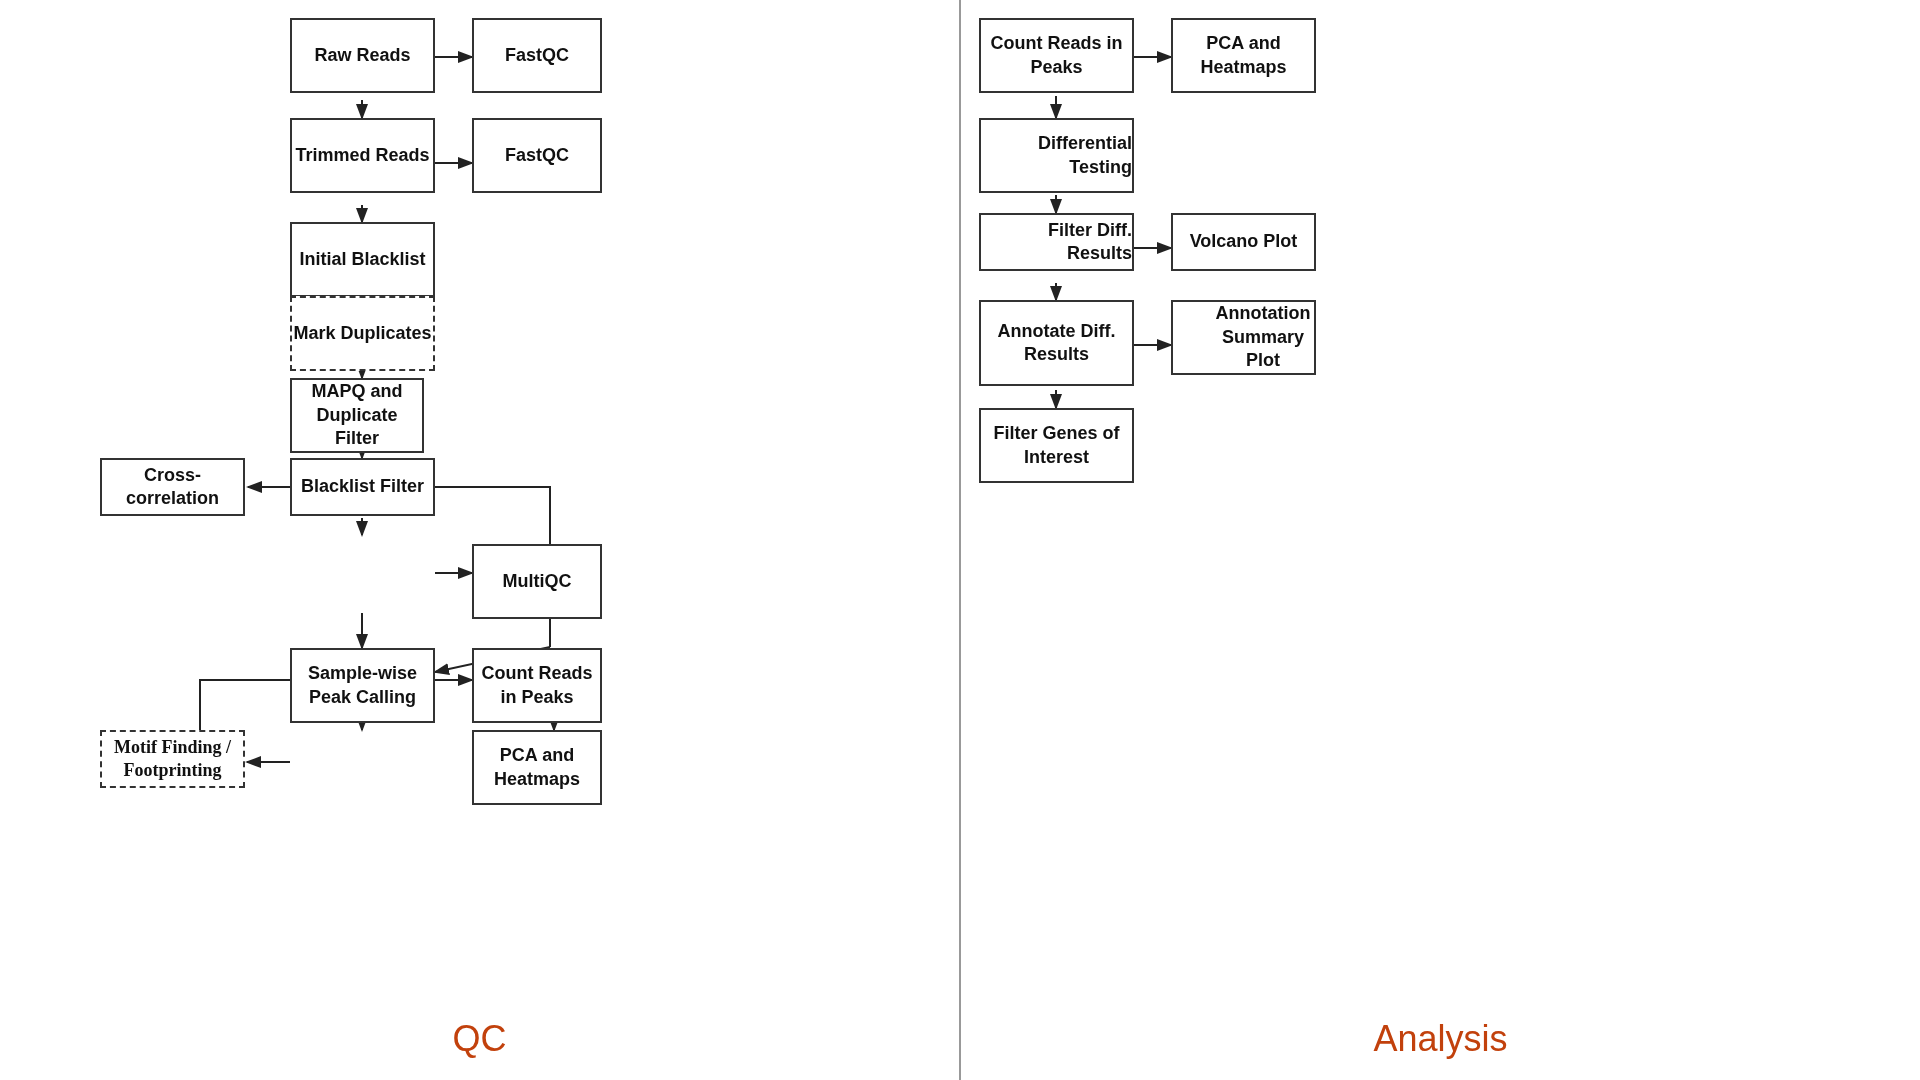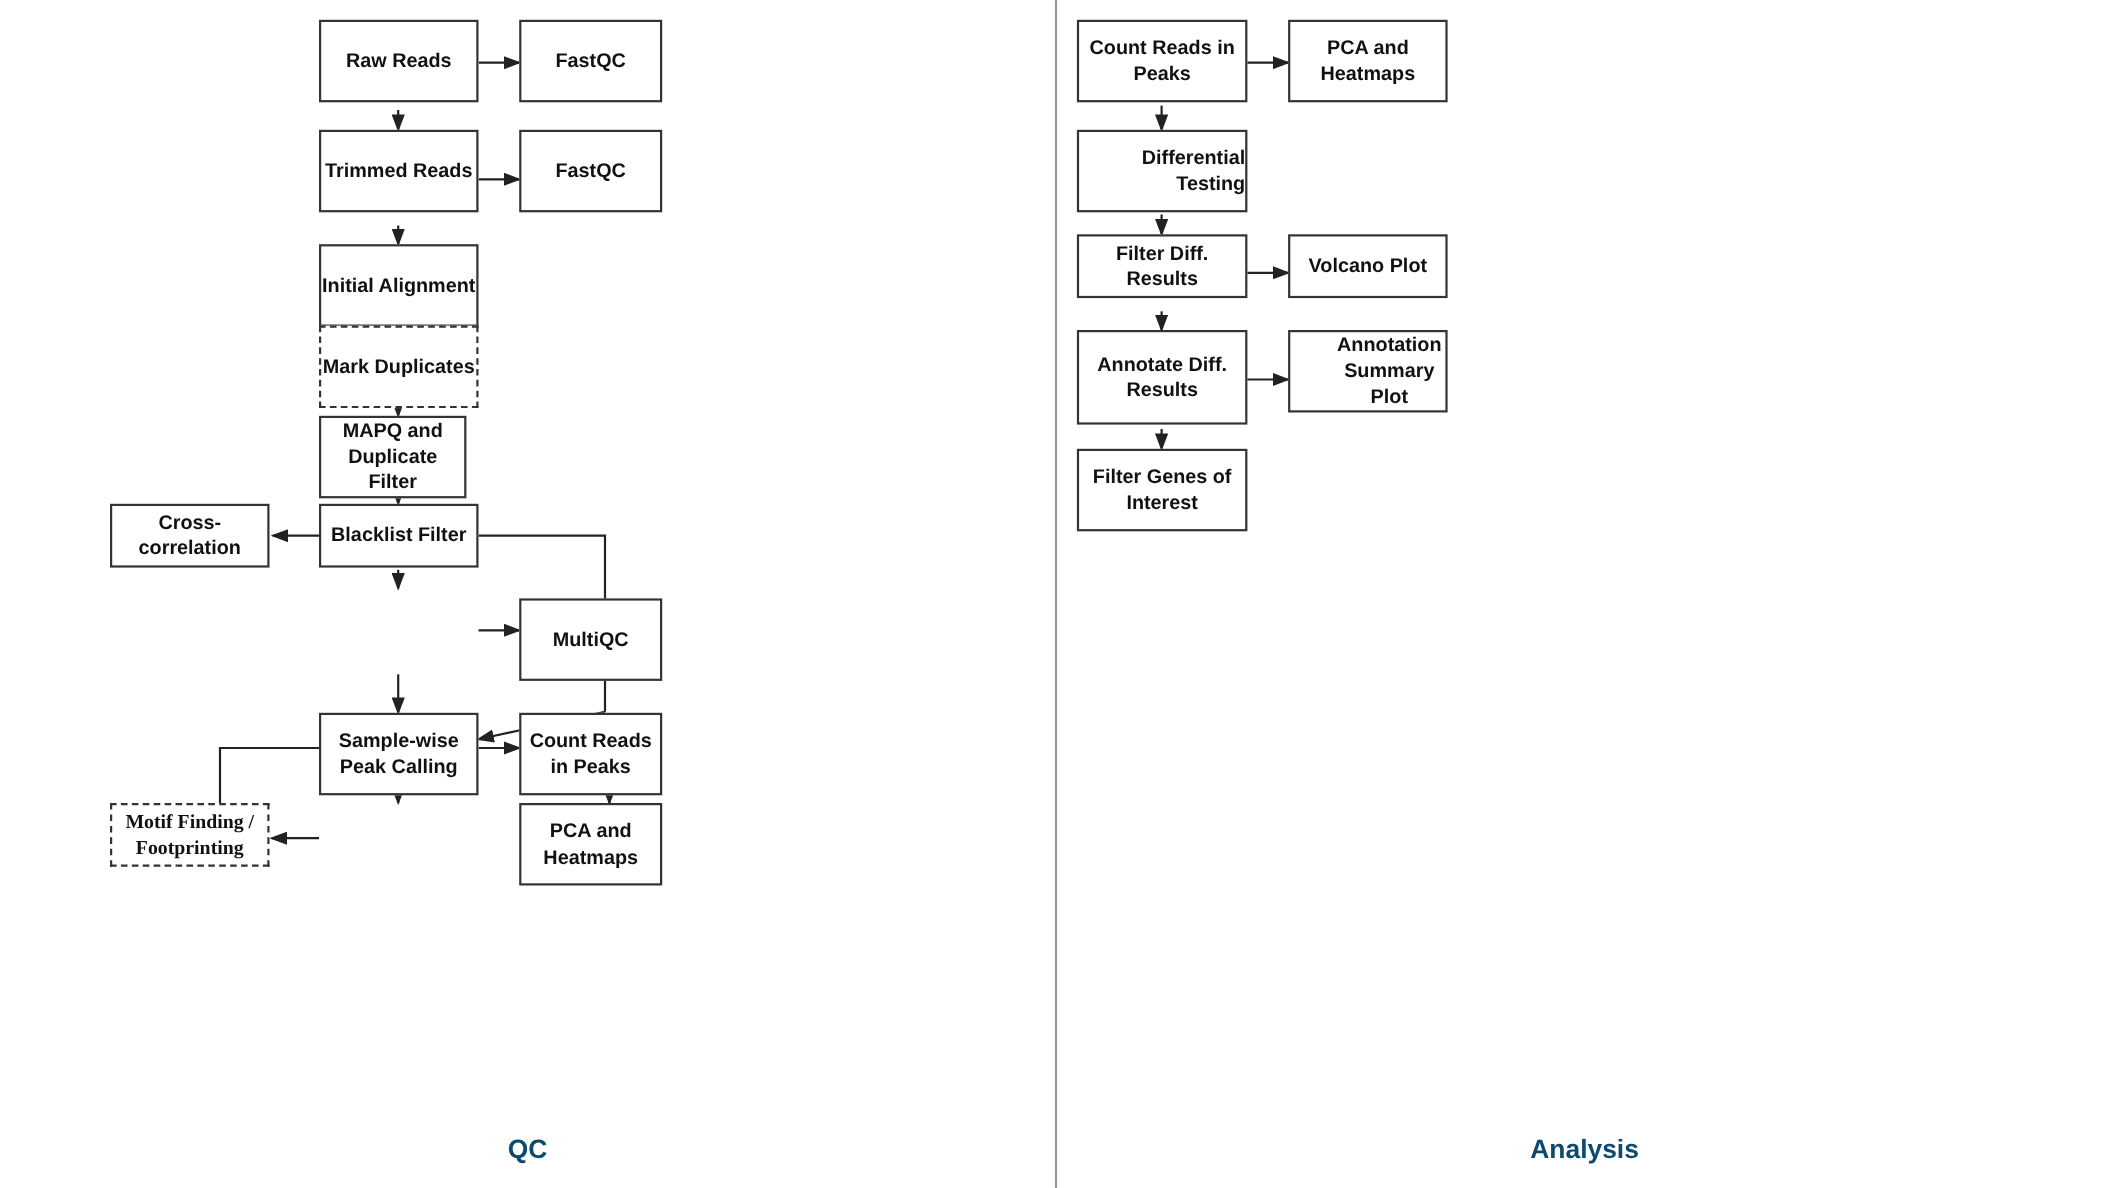--- a/index.html
+++ b/index.html
@@ -23,23 +23,23 @@
       background: #999;
       height: 100%;
       flex-shrink: 0;
     }
 
     .panel-label {
       position: absolute;
       bottom: 20px;
       left: 50%;
       transform: translateX(-50%);
-      font-size: 24px;
-      font-weight: bold;
-      color: #0c4a6e;
+      font-size: 36px;
+      font-weight: normal;
+      color: #c2410c;
     }
 
     
     .flow-box {
       position: absolute;
       border: 2px solid #333;
       background: #fff;
       display: flex;
       align-items: center;
       justify-content: center;
@@ -137,21 +137,21 @@
 
   <div class="flow-box" style="left:290px; top:118px; width:145px; height:75px;">
     <span>Trimmed Reads</span>
   </div>
 
   <div class="flow-box" style="left:472px; top:118px; width:130px; height:75px;">
     <span>FastQC</span>
   </div>
 
   <div class="flow-box" style="left:290px; top:222px; width:145px; height:75px;">
-    <span>Initial Alignment</span>
+    <span>Initial Blacklist</span>
   </div>
 
   <div class="flow-box dashed" style="left:290px; top:296px; width:145px; height:75px;">
     <span>Mark Duplicates</span>
   </div>
 
   <div class="flow-box" style="left:290px; top:378px; width:134px; height:75px;">
     <span>MAPQ and
 Duplicate Filter</span>
   </div>
@@ -226,21 +226,21 @@
   <div class="flow-box" style="left:210px; top:18px; width:145px; height:75px;">
     <span>PCA and
 Heatmaps</span>
   </div>
 
   <div class="flow-box" style="left:18px; top:118px; width:155px; height:75px;text-align:right;">
     <span>Differential
 Testing</span>
   </div>
 
-  <div class="flow-box" style="left:18px; top:213px; width:155px; height:58px;">
+  <div class="flow-box" style="left:18px; top:213px; width:155px; height:58px;text-align:right;">
     <span>Filter Diff. Results</span>
   </div>
 
   <div class="flow-box" style="left:210px; top:213px; width:145px; height:58px;">
     <span>Volcano Plot</span>
   </div>
 
   <div class="flow-box" style="left:18px; top:300px; width:155px; height:86px;">
     <span>Annotate Diff.
 Results</span>

